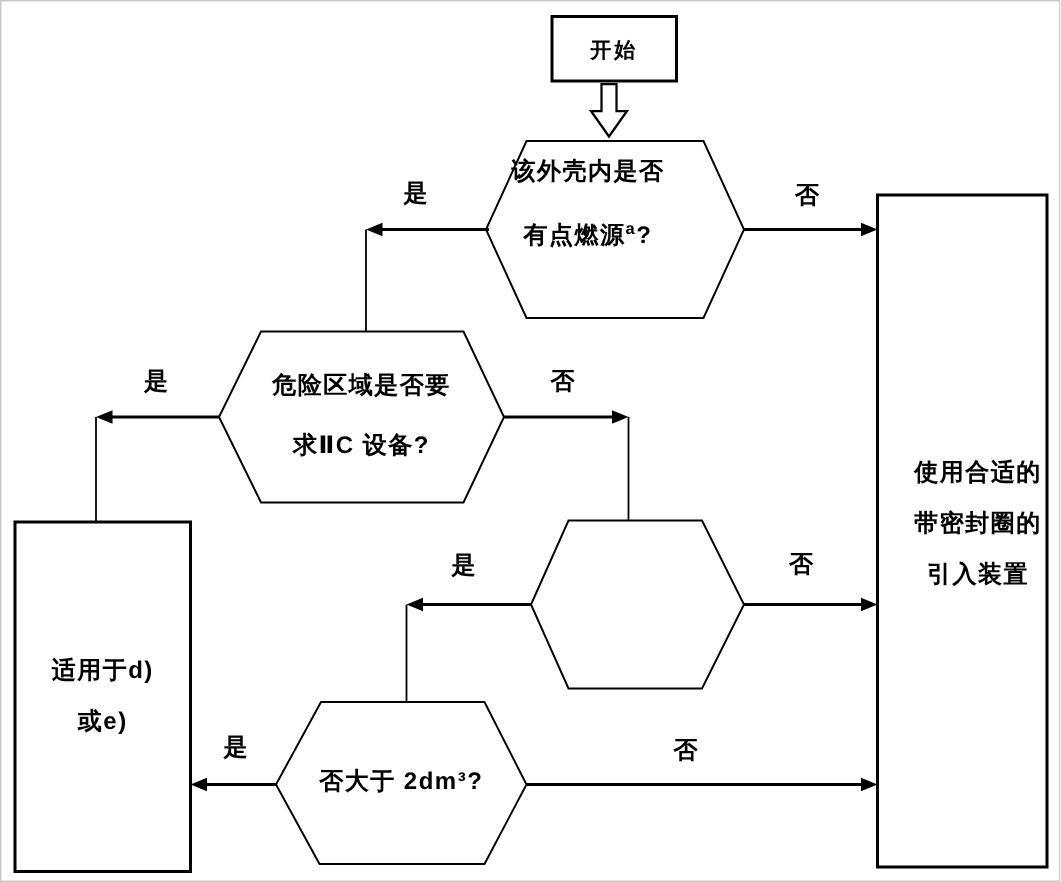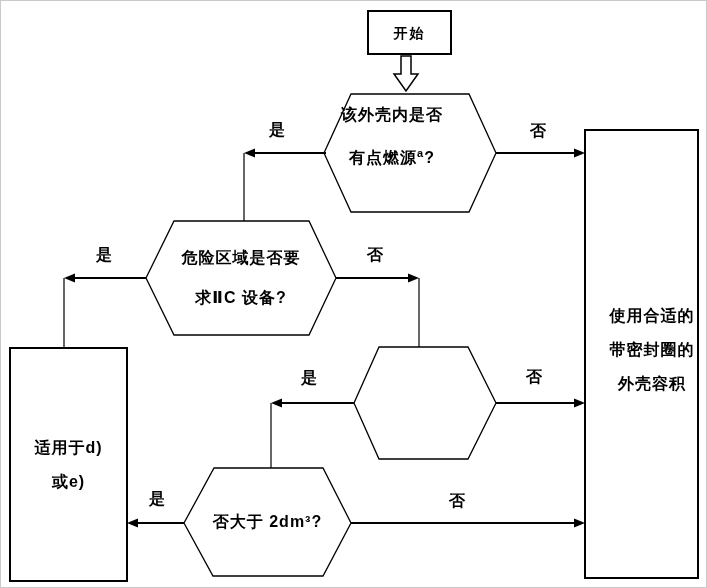--- a/index.html
+++ b/index.html
@@ -91,21 +91,21 @@
   </div>
 
   <div class="txt" style="left:9px; top:347px; width:117px; height:233px;">
     <div class="ln" style="line-height:34px;text-align:center;">适用于d)</div>
     <div class="ln" style="line-height:34px;">或e)</div>
   </div>
 
   <div class="txt" style="left:584px; top:129px; width:134px; height:440px;">
     <div class="ln" style="line-height:34px;">使用合适的</div>
     <div class="ln" style="line-height:34px;">带密封圈的</div>
-    <div class="ln" style="line-height:34px;">外壳容积</div>
+    <div class="ln" style="line-height:34px;">引入装置</div>
   </div>
 
   <div class="lbl" style="left:276px; top:129px;">是</div>
   <div class="lbl" style="left:537px; top:130px;">否</div>
   <div class="lbl" style="left:103px; top:254px;">是</div>
   <div class="lbl" style="left:374px; top:254px;">否</div>
   <div class="lbl" style="left:308px; top:377px;">是</div>
   <div class="lbl" style="left:533px; top:376px;">否</div>
   <div class="lbl" style="left:156px; top:498px;">是</div>
   <div class="lbl" style="left:456px; top:500px;">否</div>

